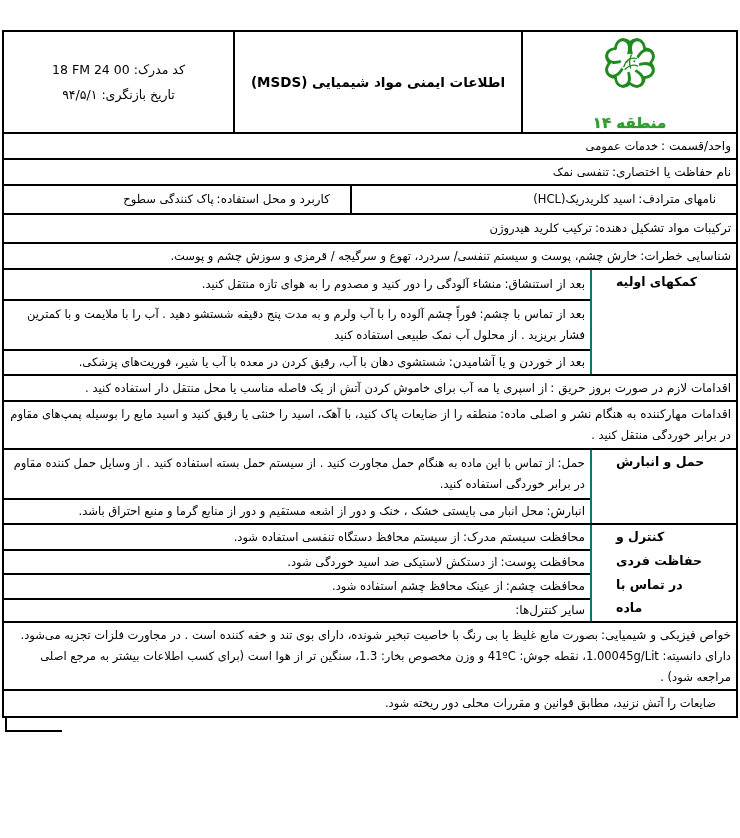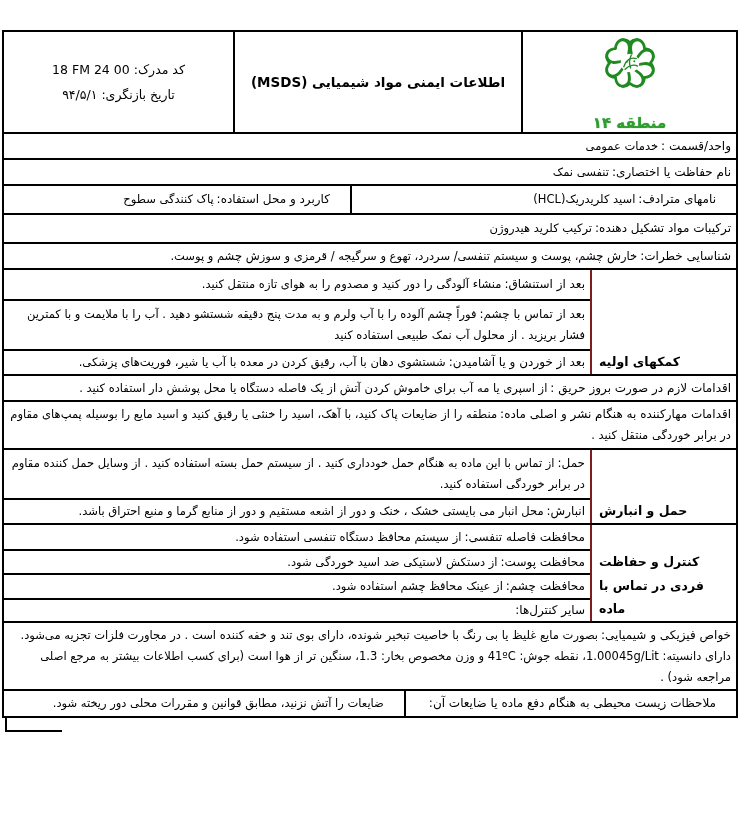--- a/index.html
+++ b/index.html
@@ -30,21 +30,21 @@
   .split{display:flex;align-items:stretch}
   .split .cell{display:flex;align-items:center;padding:0 20px;box-sizing:border-box}
   .split .cell + .cell{border-right:2px solid #000}
   .cell-syn{flex:0 0 384px}
   .cell-use{flex:1 1 auto}
   .cell-envlabel{flex:0 0 auto;white-space:nowrap}
   .cell-envval{flex:1 1 auto}
 
   
   .group{display:flex;align-items:stretch}
-  .glabel{flex:0 0 146px;border-left:2px solid #7f1d1d;display:flex;align-items:flex-end;box-sizing:border-box;padding:0 7px}
+  .glabel{flex:0 0 146px;border-left:2px solid #0f766e;display:flex;align-items:flex-start;box-sizing:border-box;padding:0 24px}
   .gtxt{width:100%;text-align:left;font-weight:bold;font-size:12.5px;line-height:1.9}
   .gcontent{flex:1 1 auto;display:flex;flex-direction:column;min-width:0}
   .gcontent > .row + .row{border-top:2px solid #000}
 
   
   .stub{margin-left:5px;width:55px;height:12px;border-left:2px solid #000;border-bottom:2px solid #000}
 </style>
 </head>
 <body>
 
@@ -127,70 +127,67 @@
         <div class="row" style="min-height:50px">
           <div class="txt"><span class="b">بعد از تماس با چشم:</span><span>فوراً چشم آلوده را با آب ولرم و به مدت پنج دقیقه شستشو دهید . آب را با ملایمت و با کمترین فشار بریزید . از محلول آب نمک طبیعی استفاده کنید</span></div>
         </div>
         <div class="row" style="min-height:25px">
           <div class="txt"><span class="b">بعد از خوردن و یا آشامیدن:</span><span>شستشوی دهان با آب، رقیق کردن در معده با آب یا شیر، فوریت‌های پزشکی.</span></div>
         </div>
       </div>
     </div>
 
     <div class="row" style="min-height:26px">
-      <div class="txt"><span class="b">اقدامات لازم در صورت بروز حریق :</span><span>از اسپری یا مه آب برای خاموش کردن آتش از یک فاصله دستگاه یا محل پوشش دار استفاده کنید .</span></div>
+      <div class="txt"><span class="b">اقدامات لازم در صورت بروز حریق :</span><span>از اسپری یا مه آب برای خاموش کردن آتش از یک فاصله مناسب یا محل منتقل دار استفاده کنید .</span></div>
     </div>
 
     <div class="row" style="min-height:48px">
       <div class="txt"><span class="b">اقدامات مهارکننده به هنگام نشر و اصلی ماده:</span><span>منطقه را از ضایعات پاک کنید، با آهک، اسید را خنثی یا رقیق کنید و اسید مایع را بوسیله پمپ‌های مقاوم در برابر خوردگی منتقل کنید .</span></div>
     </div>
 
     <div class="group">
       <div class="glabel">
         <div class="gtxt">حمل و انبارش</div>
       </div>
       <div class="gcontent">
         <div class="row" style="min-height:48px">
-          <div class="txt"><span class="b">حمل:</span><span>از تماس با این ماده به هنگام حمل خودداری کنید . از سیستم حمل بسته استفاده کنید . از وسایل حمل کننده مقاوم در برابر خوردگی استفاده کنید.</span></div>
+          <div class="txt"><span class="b">حمل:</span><span>از تماس با این ماده به هنگام حمل مجاورت کنید . از سیستم حمل بسته استفاده کنید . از وسایل حمل کننده مقاوم در برابر خوردگی استفاده کنید.</span></div>
         </div>
         <div class="row" style="min-height:25px">
           <div class="txt"><span class="b">انبارش:</span><span>محل انبار می بایستی خشک ، خنک و دور از اشعه مستقیم و دور از منابع گرما و منبع احتراق باشد.</span></div>
         </div>
       </div>
     </div>
 
     <div class="group">
       <div class="glabel">
         <div class="gtxt">کنترل و حفاظت فردی در تماس با ماده</div>
       </div>
       <div class="gcontent">
         <div class="row" style="min-height:24px">
-          <div class="txt"><span class="b">محافظت فاصله تنفسی:</span><span>از سیستم محافظ دستگاه تنفسی استفاده شود.</span></div>
+          <div class="txt"><span class="b">محافظت سیستم مدرک:</span><span>از سیستم محافظ دستگاه تنفسی استفاده شود.</span></div>
         </div>
         <div class="row" style="min-height:24px">
           <div class="txt"><span class="b">محافظت پوست:</span><span>از دستکش لاستیکی ضد اسید خوردگی شود.</span></div>
         </div>
         <div class="row" style="min-height:25px">
           <div class="txt"><span class="b">محافظت چشم:</span><span>از عینک محافظ چشم استفاده شود.</span></div>
         </div>
         <div class="row" style="min-height:22px">
           <div class="txt"><span class="b">سایر کنترل‌ها:</span></div>
         </div>
       </div>
     </div>
 
     <div class="row" style="min-height:68px">
       <div class="txt"><span class="b">خواص فیزیکی و شیمیایی:</span><span>بصورت مایع غلیظ یا بی رنگ با خاصیت تبخیر شونده، دارای بوی تند و خفه کننده است . در مجاورت فلزات تجزیه می‌شود. دارای دانسیته: 1.00045g/Lit، نقطه جوش: 41ºC و وزن مخصوص بخار: 1.3، سنگین تر از هوا است (برای کسب اطلاعات بیشتر به مرجع اصلی مراجعه شود) .</span></div>
     </div>
 
 
     <div class="split" style="min-height:25px">
-      <div class="cell cell-envlabel">
-        <div class="txt"><span class="b">ملاحظات زیست محیطی به هنگام دفع ماده یا ضایعات آن:</span></div>
-      </div>
       <div class="cell cell-envval">
         <div class="txt"><span>ضایعات را آتش نزنید، مطابق قوانین و مقررات محلی دور ریخته شود.</span></div>
       </div>
     </div>
 
   </div>
 
   <div class="stub"></div>
 </div>
 

